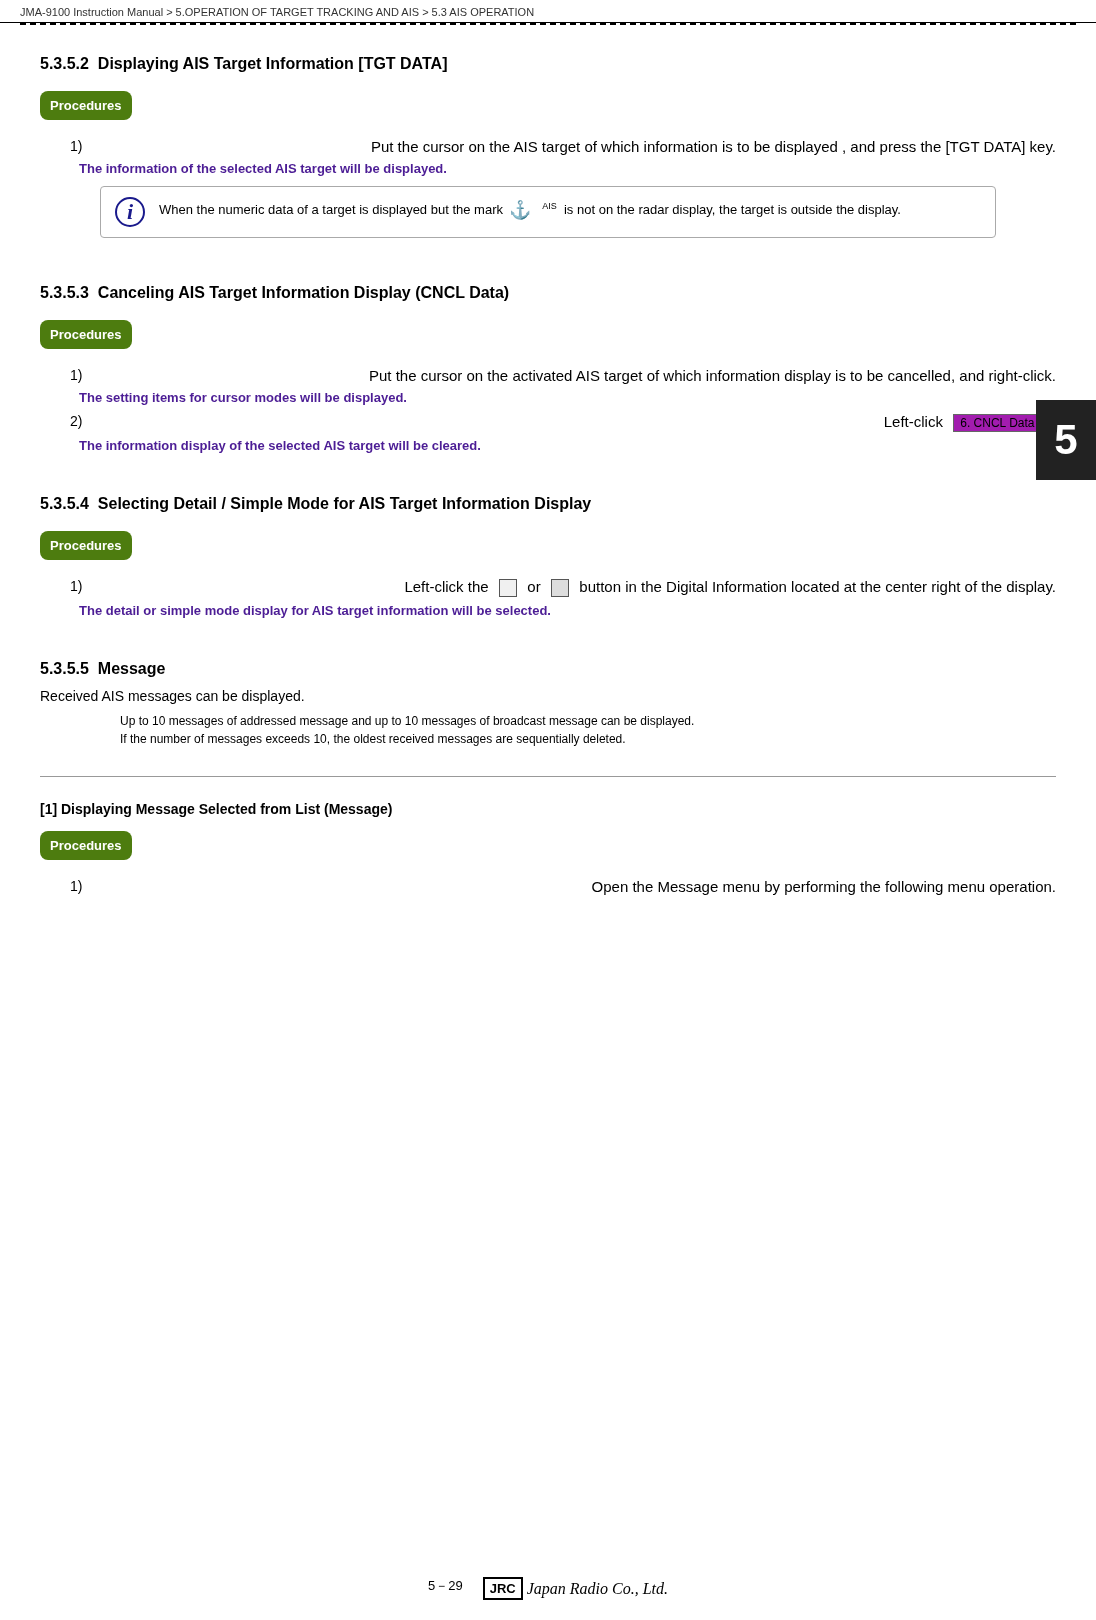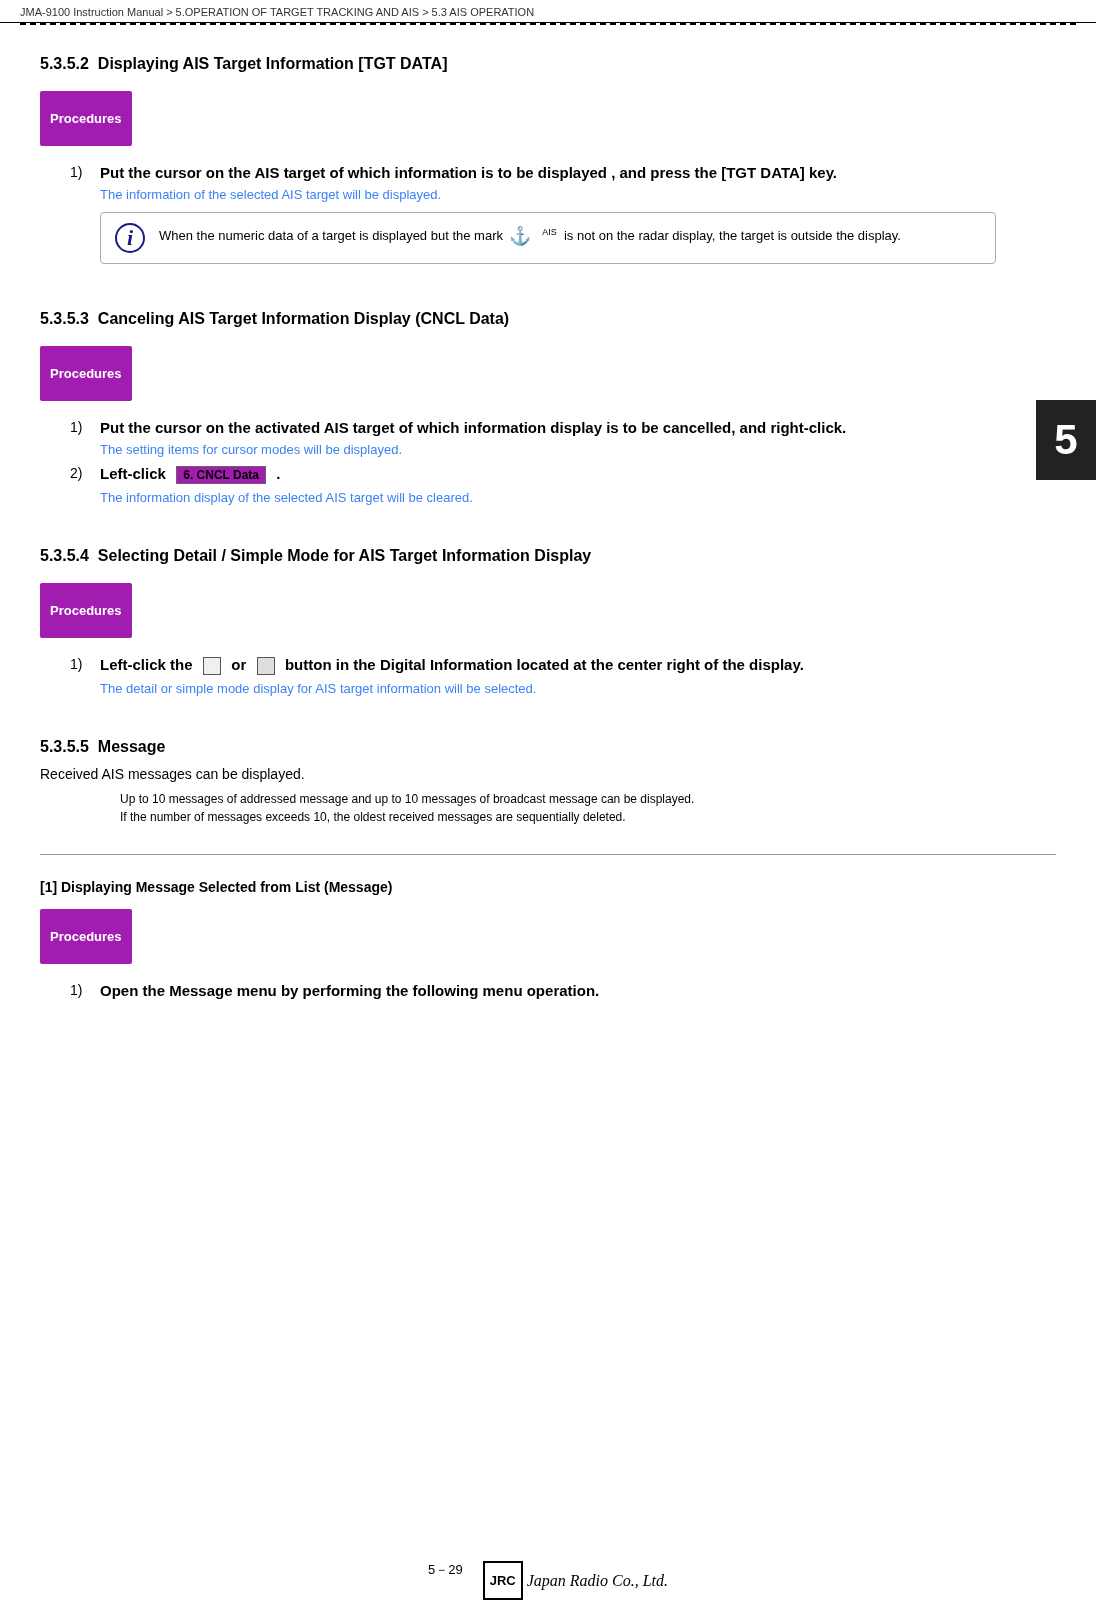--- a/index.html
+++ b/index.html
@@ -31,52 +31,53 @@
     }
 
     .section-title {
       font-size: 16px;
       font-weight: bold;
       margin: 20px 0 10px 0;
     }
 
     .procedures-badge {
       display: inline-block;
-      background-color: #a21caf;
+      background-color: #4d7c0f;
       color: #fff;
       font-size: 13px;
       font-weight: bold;
-      padding: 20px 10px;
+      padding: 7px 10px;
       margin: 8px 0 10px 0;
-      border-radius: 2px;
+      border-radius: 8px;
     }
 
     .step {
       display: flex;
       align-items: flex-start;
       margin: 8px 0 6px 30px;
     }
 
     .step-number {
       font-size: 14px;
       min-width: 30px;
       font-weight: normal;
     }
 
     .step-text {
       font-size: 15px;
-      font-weight: bold;
+      font-weight: normal;
       flex: 1;
+      text-align: right;
     }
 
     .step-desc {
       font-size: 13px;
-      font-weight: normal;
-      margin: 6px 0 6px 60px;
-      color: #3b82f6;
+      font-weight: bold;
+      margin: 6px 0 6px 39px;
+      color: #4c1d95;
     }
 
     .info-box {
       display: flex;
       align-items: flex-start;
       border: 1px solid #aaa;
       border-radius: 4px;
       padding: 10px 14px;
       margin: 10px 60px 10px 60px;
       background: #fff;
@@ -166,21 +167,21 @@
     }
 
     .jrc-logo {
       display: flex;
       align-items: center;
       gap: 4px;
     }
 
     .jrc-box {
       border: 2px solid #000;
-      padding: 10px 5px;
+      padding: 2px 5px;
       font-size: 13px;
       font-weight: bold;
     }
 
     .jrc-name {
       font-family: 'Times New Roman', serif;
       font-size: 16px;
       font-style: italic;
       font-weight: normal;
     }

